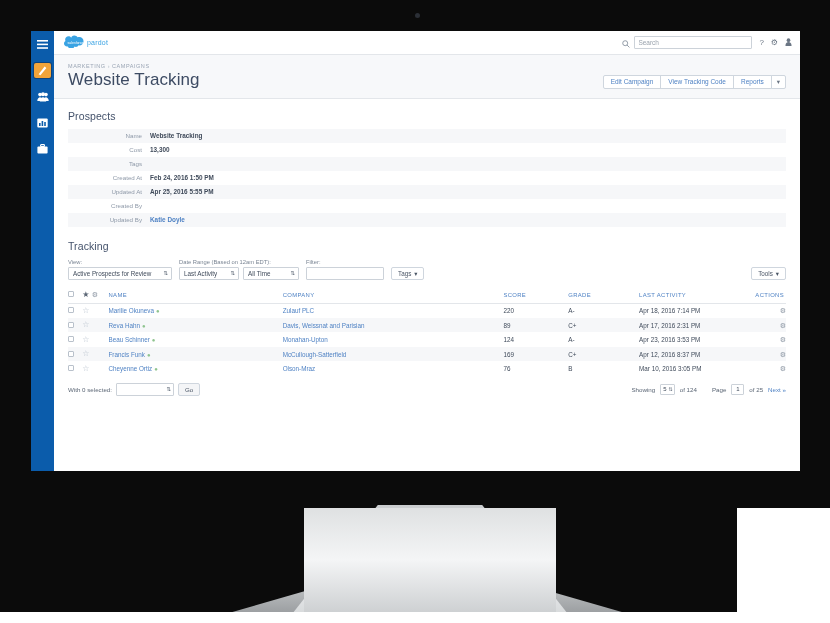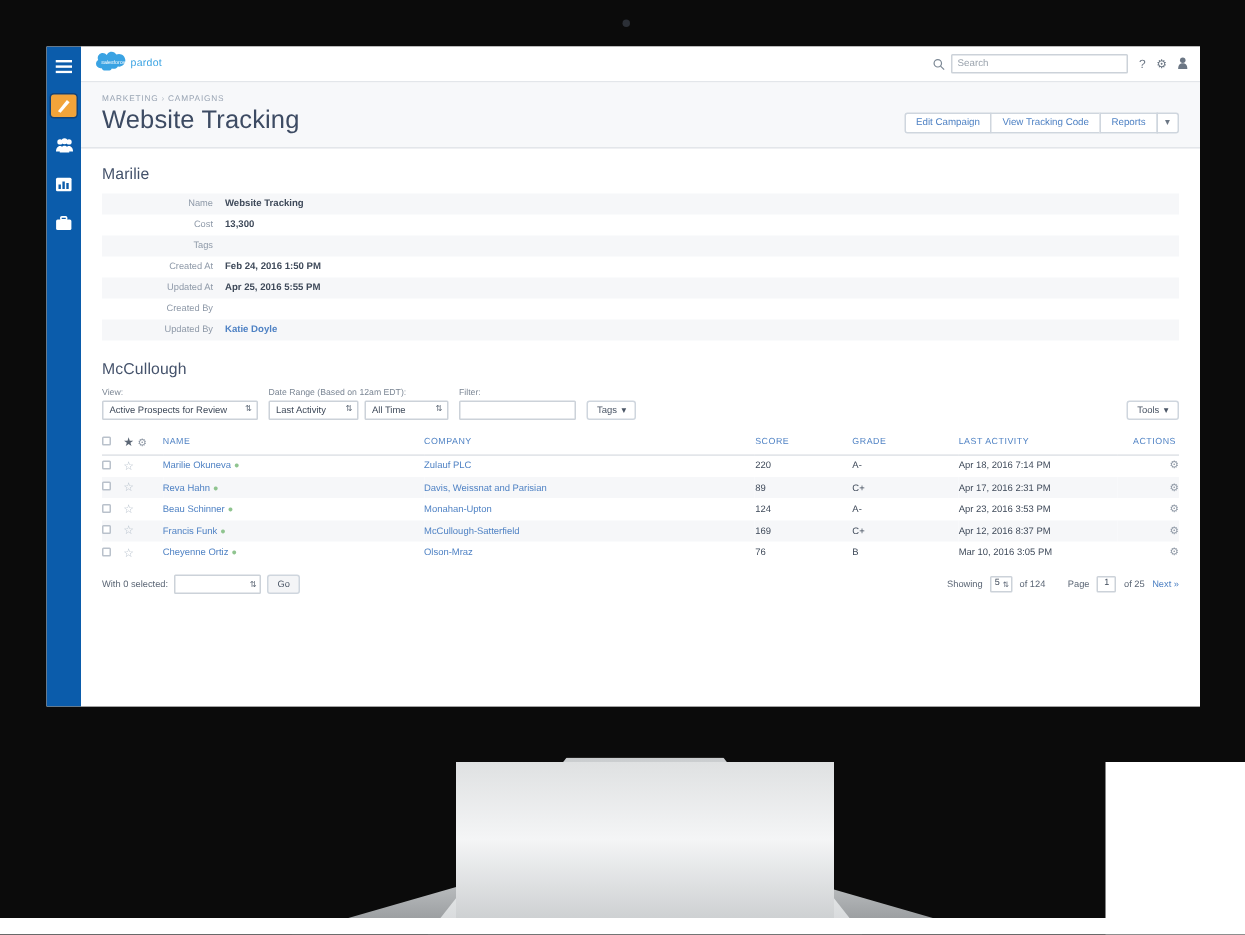--- a/index.html
+++ b/index.html
@@ -323,21 +323,21 @@
         <div class="head-actions">
           <button class="btn">Edit Campaign</button>
           <button class="btn">View Tracking Code</button>
           <button class="btn">Reports</button>
           <button class="btn caret">▾</button>
         </div>
       </div>
 
       <div class="content">
 
-        <h2 class="sect-title">Marilie</h2>
+        <h2 class="sect-title">Prospects</h2>
         <table class="kv">
           <tbody>
             <tr>
               <td class="k">Name</td>
               <td class="v">Website Tracking</td>
             </tr>
             <tr>
               <td class="k">Cost</td>
               <td class="v">13,300</td>
             </tr>
@@ -358,21 +358,21 @@
               <td class="v"></td>
             </tr>
             <tr>
               <td class="k">Updated By</td>
               <td class="v link">Katie Doyle</td>
             </tr>
           </tbody>
         </table>
 
         <div class="prospects">
-          <h2 class="sect-title">McCullough</h2>
+          <h2 class="sect-title">Tracking</h2>
 
           <div class="filters">
             <div class="fgroup">
               <span class="flabel">View:</span>
               <div class="selectish" style="width:104px">
                 <span>Active Prospects for Review</span>
                 <span class="updown">⇅</span>
               </div>
             </div>
             <div class="fgroup">

